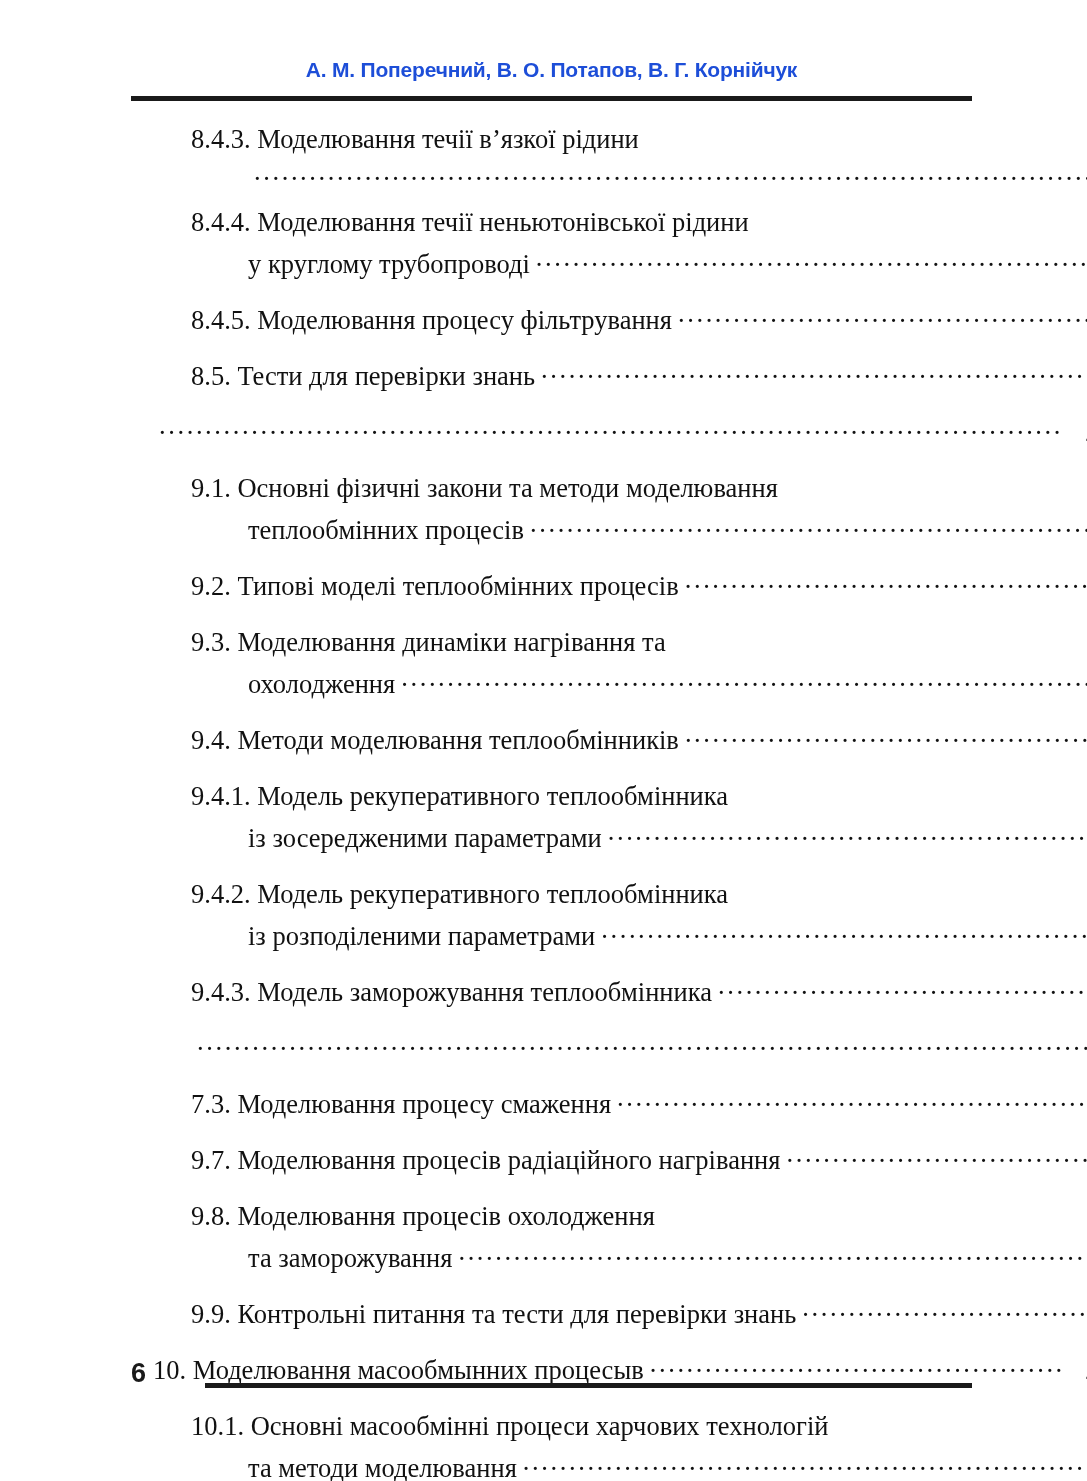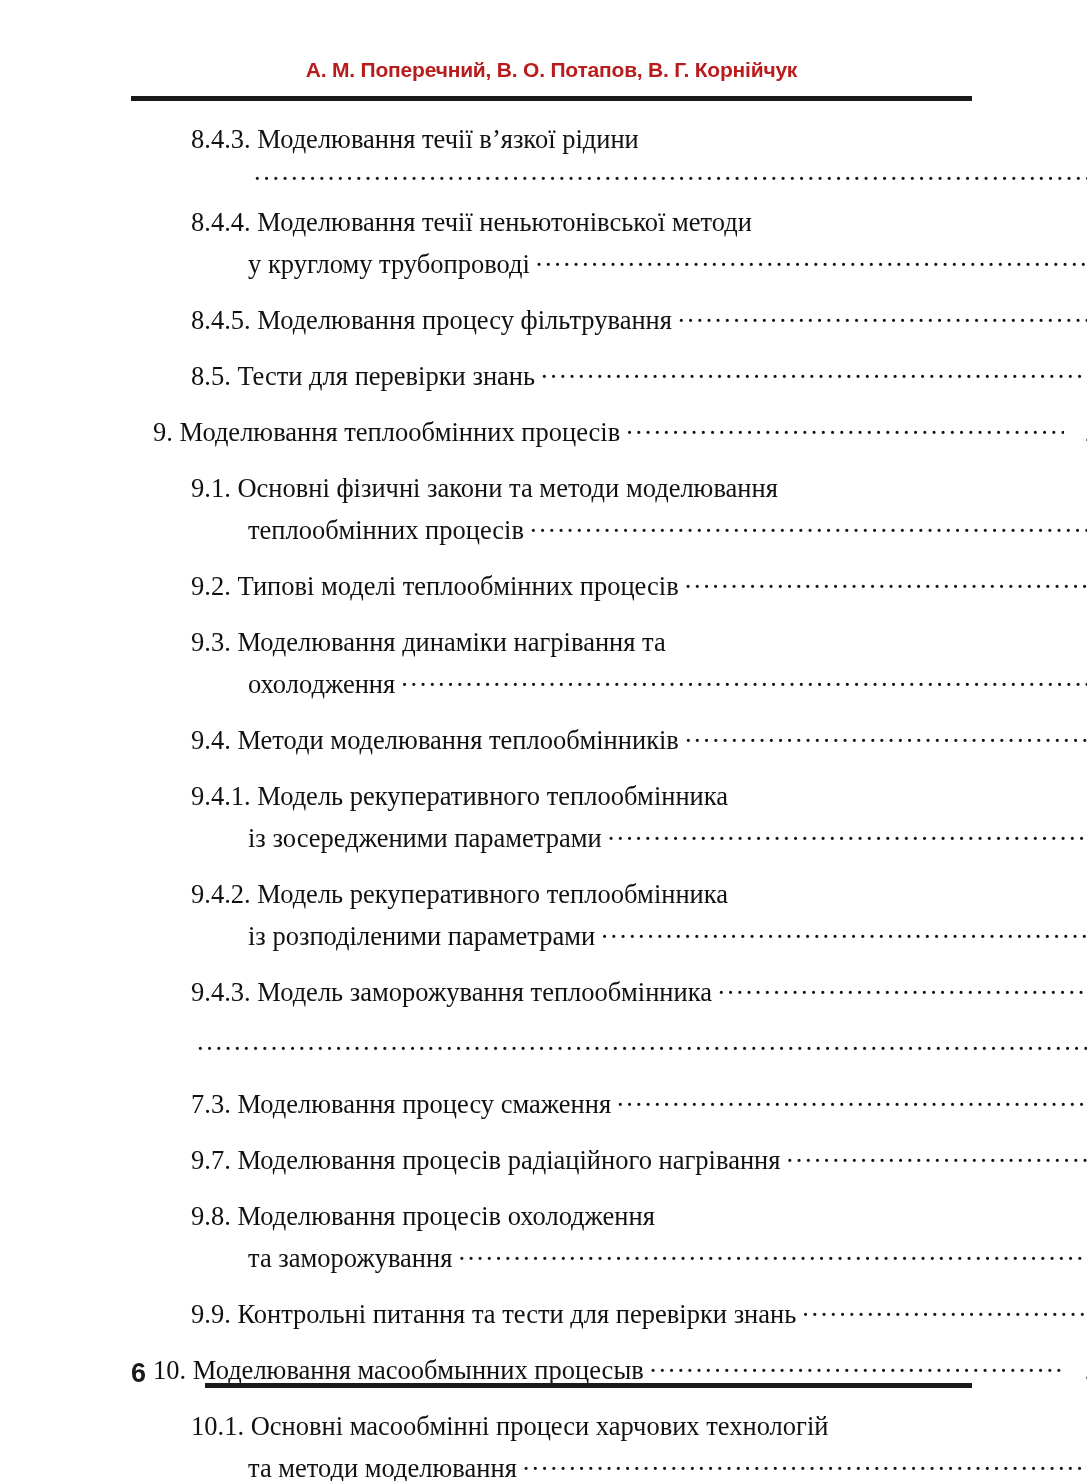--- a/index.html
+++ b/index.html
@@ -21,21 +21,21 @@
     position: absolute;
     left: 131px;
     top: 58px;
     width: 841px;
     text-align: center;
     font-family: "Liberation Sans", "DejaVu Sans", sans-serif;
     font-weight: bold;
     font-size: 21px;
     letter-spacing: -0.2px;
     white-space: nowrap;
-    color: #b91c1c;
+    color: #1d4ed8;
   }
   #header-rule {
     position: absolute;
     left: 131px;
     top: 96px;
     width: 841px;
     height: 5px;
     background: #1a1a1a;
   }
 
@@ -135,21 +135,21 @@
         <span class="label">8.4.3. Моделювання течії в’язкої рідини</span>
         <span class="leader"></span>
         <span class="pageno"></span>
       </div>
       <div class="tline lvl-cont">
         <span class="leader"></span>
       </div>
     </div>
     <div class="entry">
       <div class="tline lvl-section noleader">
-        <span class="label">8.4.4. Моделювання течії неньютонівської методи</span>
+        <span class="label">8.4.4. Моделювання течії неньютонівської рідини</span>
         <span class="leader"></span>
         <span class="pageno"></span>
       </div>
       <div class="tline lvl-cont">
         <span class="label">у круглому  трубопроводі</span>
         <span class="leader"></span>
       </div>
     </div>
     <div class="entry">
       <div class="tline lvl-section">
@@ -160,21 +160,20 @@
     </div>
     <div class="entry">
       <div class="tline lvl-section">
         <span class="label">8.5. Тести для перевірки знань</span>
         <span class="leader"></span>
         <span class="pageno">198</span>
       </div>
     </div>
     <div class="entry">
       <div class="tline lvl-chapter">
-        <span class="label">9. Моделювання теплообмінних процесів</span>
         <span class="leader"></span>
         <span class="pageno">200</span>
       </div>
     </div>
     <div class="entry">
       <div class="tline lvl-section noleader">
         <span class="label">9.1. Основні фізичні закони та методи моделювання</span>
         <span class="leader"></span>
         <span class="pageno"></span>
       </div>

